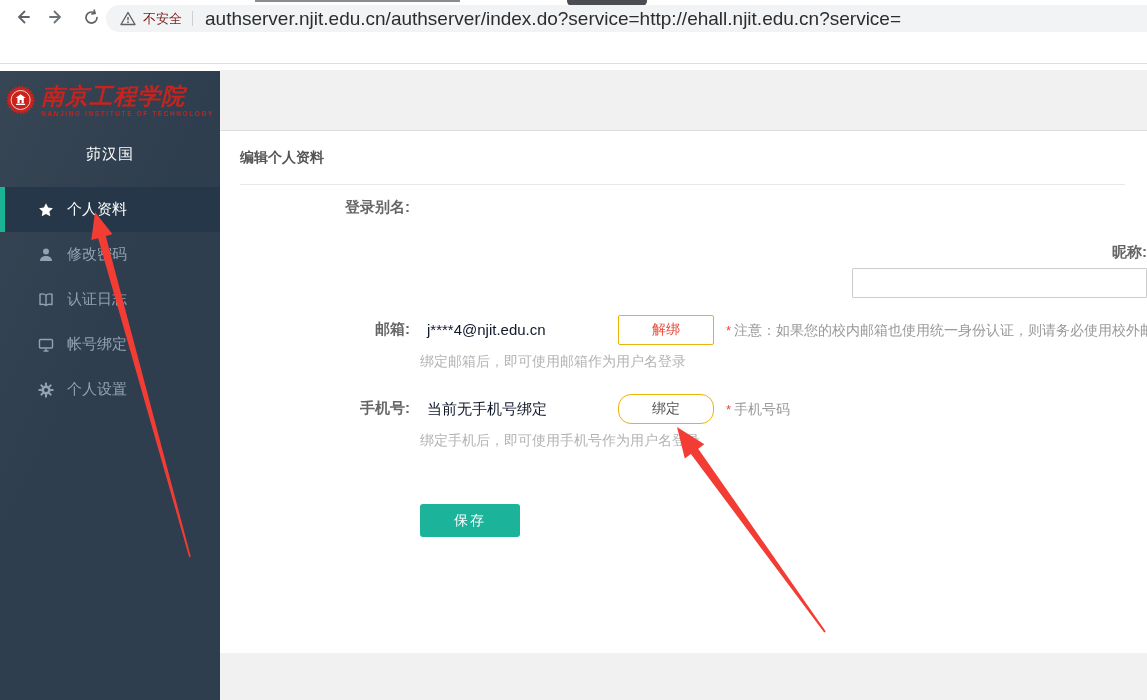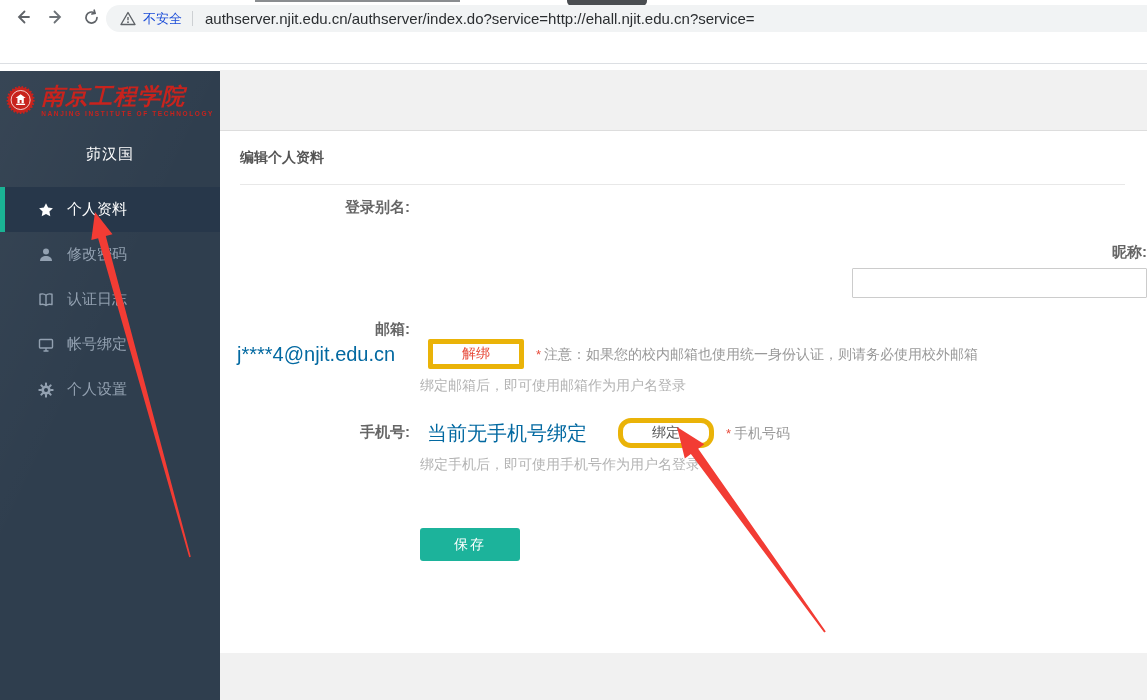--- a/index.html
+++ b/index.html
@@ -13,23 +13,23 @@
   .chrome { position:absolute; left:0; top:0; width:1147px; height:64px; background:#fff; border-bottom:1px solid #dcdfe3; z-index:5; }
   .tab-line { position:absolute; left:255px; top:0; width:205px; height:2px; background:#8a8d90; }
   .tab-blob { position:absolute; left:567px; top:0; width:80px; height:6px; background:#4a4d51; border-radius:0 0 5px 5px; }
   .nav-btn { position:absolute; top:3px; width:28px; height:28px; display:flex; align-items:center; justify-content:center;
              color:#5f6368; font-size:19px; border-radius:50%; cursor:pointer; }
   .nav-back { left:8px; }
   .nav-fwd  { left:43px; color:#757a80; }
   .nav-reload { left:77px; }
   .omnibox { position:absolute; left:106px; top:5px; width:1055px; height:27px; background:#f1f3f4;
              border-radius:14px; display:flex; align-items:center; padding:0 14px; overflow:hidden; }
-  .sec-label { font-size:13px; color:#1d4ed8; margin:0 10px 0 7px; white-space:nowrap; }
+  .sec-label { font-size:13px; color:#7f1d1d; margin:0 10px 0 7px; white-space:nowrap; }
   .omni-sep { width:1px; height:15px; background:#cdd0d3; }
-  .url-text { font-size:15px; color:#2b2e31; margin-left:12px; white-space:nowrap; overflow:hidden; }
+  .url-text { font-size:19px; color:#2b2e31; margin-left:12px; white-space:nowrap; overflow:hidden; }
 
   
   .bookmarks { position:absolute; left:0; top:34px; width:1147px; height:29px; display:flex; align-items:center;
                padding-left:12px; gap:25px; background:#fff; white-space:nowrap; overflow:hidden; }
   .bm { display:flex; align-items:center; gap:6px; font-size:12.5px; color:#3c4043; cursor:pointer; flex:none; }
   .bm .fav { width:16px; height:16px; flex:none; display:flex; align-items:center; justify-content:center; }
   .ic-apps { display:grid; grid-template-columns:repeat(3,4px); grid-template-rows:repeat(3,4px); gap:1px; }
   .ic-apps i { border-radius:1px; }
   .sq-badge { width:16px; height:16px; border-radius:3px; color:#fff; display:flex; align-items:center; justify-content:center;
               font-size:10.5px; font-weight:bold; }
@@ -58,30 +58,30 @@
   .page-title { margin:17px 0 0 20px; font-size:14px; font-weight:bold; color:#555; }
   .divider { margin:17px 22px 0 20px; border-bottom:1px solid #e8e8e8; }
   .form { margin-top:13px; }
   .row { display:flex; }
   .row .lbl { width:190px; text-align:right; font-size:15px; font-weight:bold; color:#666; flex:none; }
   .row.r-input { align-items:flex-end; }
   .row.r-input .lbl { padding-bottom:6px; }
   .row .ctl { margin-left:8px; display:flex; align-items:flex-start; }
   input.text { width:295px; height:30px; border:1px solid #cccccc; border-radius:1px; background:#fff;
                padding:0 8px; font-size:14px; color:#333; outline:none; }
-  .val { width:200px; line-height:30px; font-size:20px; color:#0369a1; padding-left:9px; white-space:nowrap; }
-  .mini-btn { width:96px; height:30px; background:#fff; border:5px solid #eab308; border-radius:2px;
+  .val { width:200px; line-height:30px; font-size:15px; color:#0f172a; padding-left:9px; white-space:nowrap; }
+  .mini-btn { width:96px; height:30px; background:#fff; border:1px solid #eab308; border-radius:2px;
               font-size:14px; cursor:pointer; font-family:inherit; }
   .btn-unbind { color:#e74c3c; }
   .btn-bind { color:#555;border-radius:13px; }
   .note { margin-left:12px; line-height:30px; font-size:14px; color:#999; white-space:nowrap; }
   .note .mark { color:#e74c3c; margin-right:3px; font-size:13px; }
   .help { margin:10px 0 0 200px; font-size:14px; color:#b3b3b3; }
   .help.tight { margin-top:7px; }
-  .m-top20 { margin-top:20px;flex-direction:column; } .m-top17 { margin-top:17px;flex-direction:column; } .m-top23 { margin-top:23px; }
+  .m-top20 { margin-top:20px;flex-direction:column; } .m-top17 { margin-top:17px; } .m-top23 { margin-top:23px; }
   .save-btn { display:block; margin:54px 0 0 200px; width:100px; height:33px; background:#1cb39b; color:#fff;
               border:none; border-radius:3px; font-size:14px; letter-spacing:2px; cursor:pointer; font-family:inherit; }
 
   
   .arrows { position:absolute; left:0; top:0; width:1147px; height:700px; pointer-events:none; z-index:40; }
 </style>
 </head>
 <body>
 
 <div id="page">

